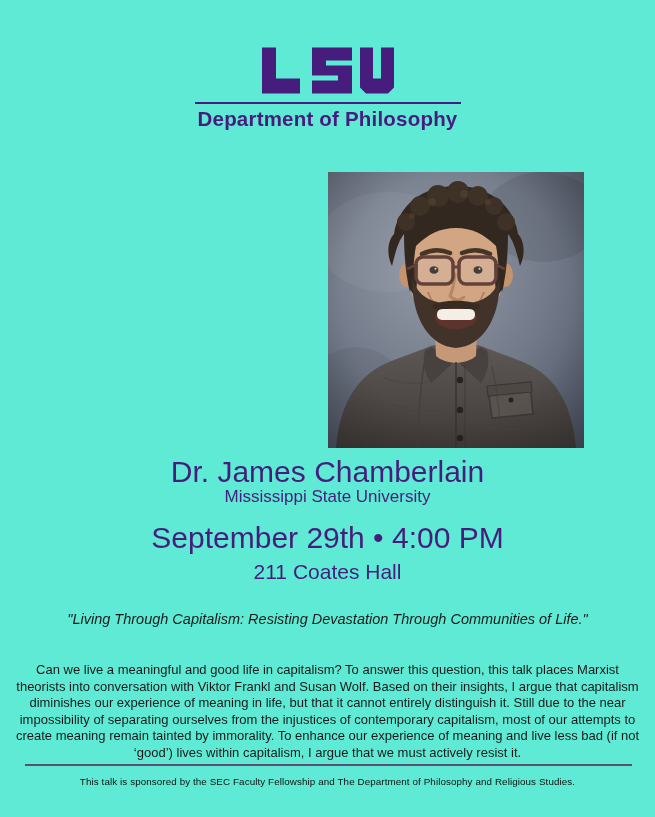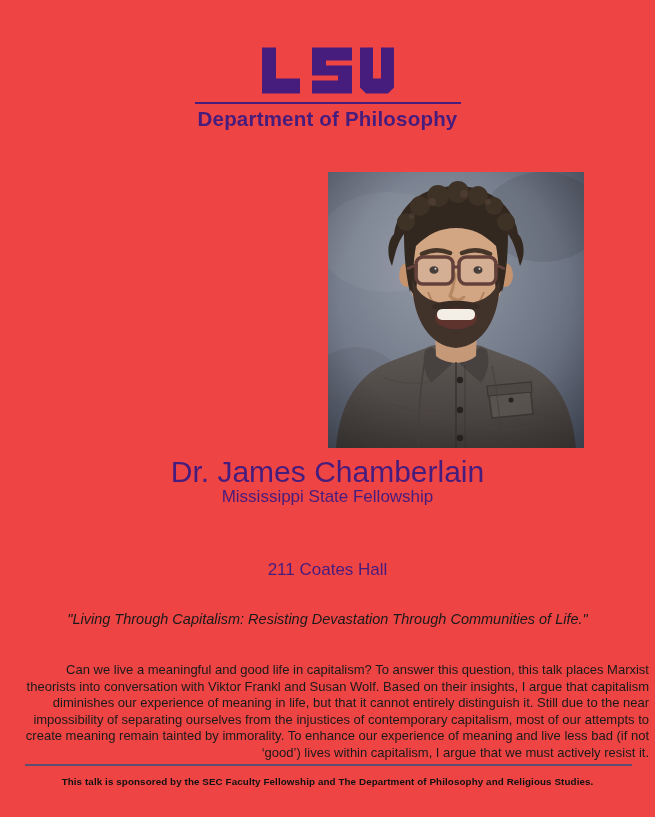--- a/index.html
+++ b/index.html
@@ -1,21 +1,21 @@
 <!DOCTYPE html>
 <html><head>
 <meta charset="utf-8">
 <style>
   html, body { margin: 0; padding: 0; background: #ffffff; }
   .flyer {
     position: relative;
     width: 655px;
     height: 817px;
     margin: 0 auto;
-    background: #ef4444;
+    background: #5eead4;
     font-family: "Liberation Sans", sans-serif;
     overflow: hidden;
   }
   .center-abs { position: absolute; left: 0; right: 0; text-align: center; }
 
   
   .lsu-logo-wrap { top: 47px; }
   .lsu-logo { width: 136px; height: 47px; display: inline-block; }
   .masthead-rule {
     position: absolute; top: 102px; left: 50%;
@@ -35,47 +35,47 @@
   .photo-wrap {
     position: absolute; top: 172px; left: 50%;
     width: 256px; height: 276px; margin-left: -128px;
   }
   .photo-wrap svg { display: block; }
 
   
   .speaker-name   { top: 455px; color: #461D7C; font-size: 30px; }
   .speaker-affil  { top: 487px; color: #461D7C; font-size: 17px; }
   .event-datetime { top: 521px; color: #461D7C; font-size: 30px; }
-  .event-location { top: 560px; color: #461D7C; font-size: 17px; }
+  .event-location { top: 560px; color: #461D7C; font-size: 21px; }
 
   
   .talk-title {
     top: 611px;
     color: #1a1a1a;
     font-style: italic;
     font-size: 14.5px;
   }
   .talk-abstract {
-    position: absolute; top: 649px; left: 18px; width: 631px;
+    position: absolute; top: 649px; left: 12px; width: 631px;
     color: #1a1a1a;
     font-size: 13px;
     line-height: 16.5px;
-    text-align: right;
+    text-align: center;
   }
 
   
   .footer-rule {
     position: absolute; top: 764px; left: 25px;
     width: 607px; height: 2px;
     background: #5c4d73;
   }
   .footer-text {
     top: 776px;
     color: #111111;
-    font-weight: bold;
+    font-weight: normal;
     font-size: 9.8px;
     letter-spacing: 0.1px;
   }
 </style>
 </head>
 <body>
 
 <div class="flyer">
 
   <div class="center-abs lsu-logo-wrap">
@@ -180,22 +180,23 @@
       <path d="M96,192 C92,220 90,248 90,276" stroke="#45403d" stroke-width="1.5" fill="none"></path>
       <path d="M164,194 C170,222 172,250 172,260" stroke="#45403d" stroke-width="1.2" fill="none" opacity="0.7"></path>
       <path d="M64,232 Q88,242 110,238" stroke="#4a4441" stroke-width="1.5" fill="none" opacity="0.8"></path>
       <path d="M150,254 Q182,262 214,252" stroke="#4a4441" stroke-width="1.5" fill="none" opacity="0.8"></path>
       <path d="M56,206 Q78,214 100,210" stroke="#4a4441" stroke-width="1.2" fill="none" opacity="0.7"></path>
       <rect width="256" height="276" fill="url(#vig)"></rect>
     </svg>
   </figure>
 
   <div class="center-abs speaker-name">Dr. James Chamberlain</div>
-  <div class="center-abs speaker-affil">Mississippi State Fellowship</div>
-
+  <div class="center-abs speaker-affil">Mississippi State University</div>
+
+  <div class="center-abs event-datetime">September 29th • 4:00 PM</div>
   <div class="center-abs event-location">211 Coates Hall</div>
 
   <div class="center-abs talk-title">"Living Through Capitalism: Resisting Devastation Through Communities of Life."</div>
   <p class="talk-abstract">Can we live a meaningful and good life in capitalism? To answer this question, this talk places Marxist theorists into conversation with Viktor Frankl and Susan Wolf. Based on their insights, I argue that capitalism diminishes our experience of meaning in life, but that it cannot entirely distinguish it. Still due to the near impossibility of separating ourselves from the injustices of contemporary capitalism, most of our attempts to create meaning remain tainted by immorality. To enhance our experience of meaning and live less bad (if not ‘good’) lives within capitalism, I argue that we must actively resist it.</p>
 
   <div class="footer-rule"></div>
   <div class="center-abs footer-text">This talk is sponsored by the SEC Faculty Fellowship and The Department of Philosophy and Religious Studies.</div>
 
 </div>
 

